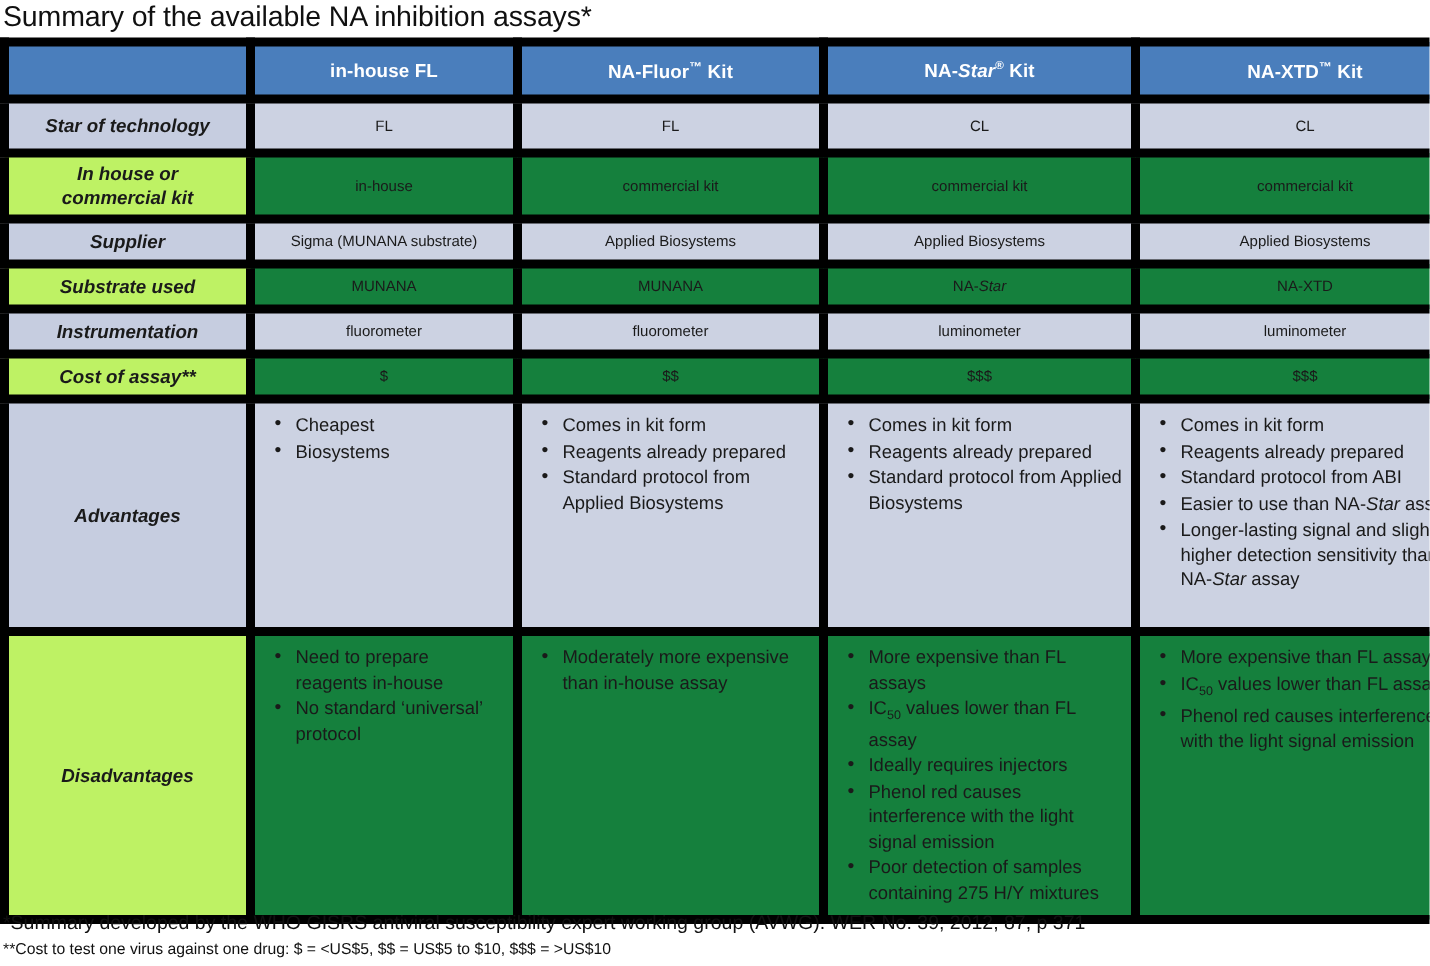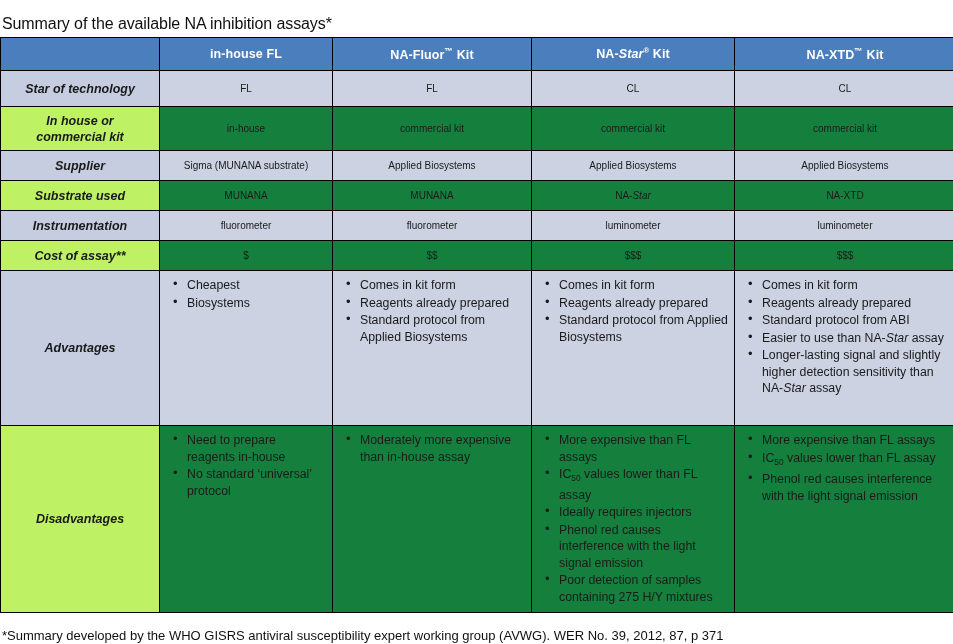--- a/index.html
+++ b/index.html
@@ -14,36 +14,35 @@
     color: #1a1a1a;
     overflow: hidden;
   }
   .page {
     position: relative;
     width: 953px;
     height: 644px;
     box-sizing: border-box;
   }
   .page-title {
-    font-size: 16px;
+    font-size: 19px;
     line-height: 20px;
     padding: 2px 0 3px 2px;
     color: #101010;
     letter-spacing: -0.1px;
     white-space: nowrap;
-    margin-top: 12px;
   }
   table.assay-table {
     border-collapse: collapse;
     table-layout: fixed;
     width: 950px;
     margin: 0;
   }
   table.assay-table td, table.assay-table th {
-    border: 1px solid #000000;
+    border: 6px solid #000000;
     vertical-align: middle;
     padding: 0;
   }
   thead th {
     background: #4a7ebc;
     color: #ffffff;
     font-size: 12.5px;
     font-weight: bold;
     height: 32px;
     text-align: center;
@@ -91,21 +90,21 @@
     content: "\2022";
     position: absolute;
     left: -13px;
     top: -1px;
     font-size: 13px;
     color: #1a1a1a;
   }
   .footnotes {
     position: absolute;
     left: 0;
-    bottom: 11px;
+    bottom: 0;
     width: 953px;
   }
   .fn1 {
     font-size: 13px;
     line-height: 17px;
     padding: 3px 0 1px 2px;
     white-space: nowrap;
     color: #111;
   }
   .fn2 {
@@ -252,15 +251,16 @@
             <li>Phenol red causes interference with the light signal emission</li>
           </ul>
         </td>
       </tr>
 
     </tbody>
   </table>
 
   <div class="footnotes">
     <div class="fn1">*Summary developed by the WHO GISRS antiviral susceptibility expert working group (AVWG). WER No. 39, 2012, 87, p 371</div>
+    <div class="fn2">**Cost to test one virus against one drug: $ = &lt;US$5, $$ = US$5 to $10, $$$ = &gt;US$10</div>
   </div>
 
 </div>
 
 </body></html>

